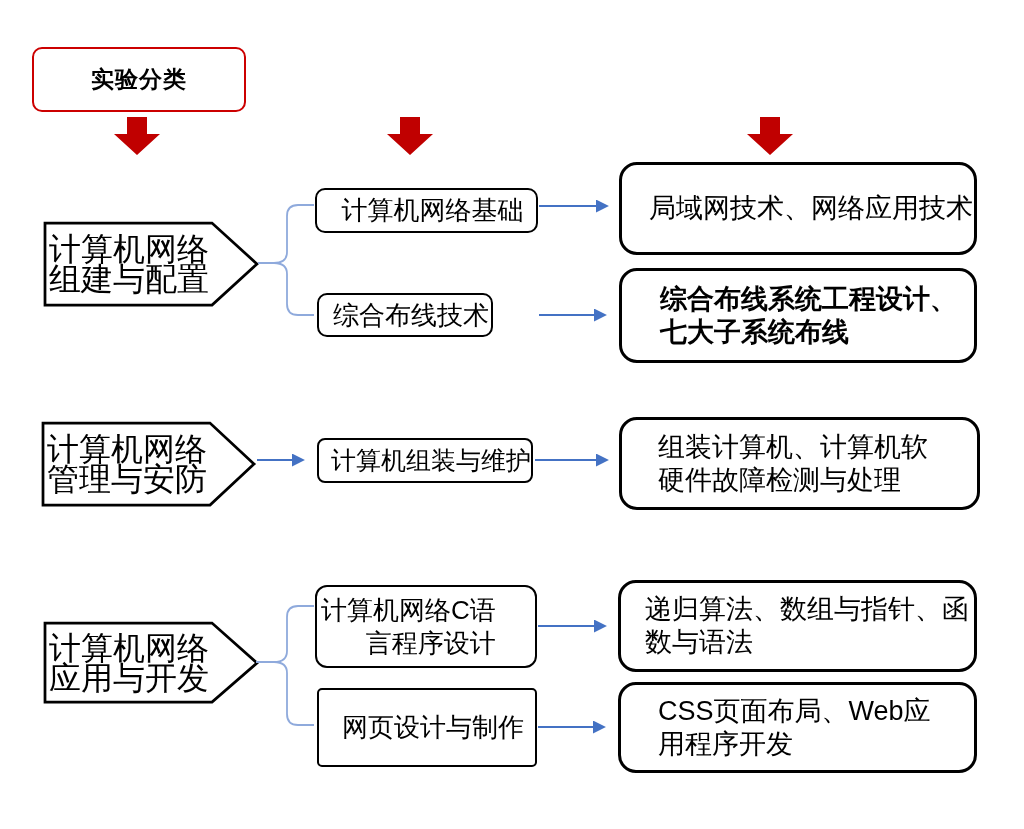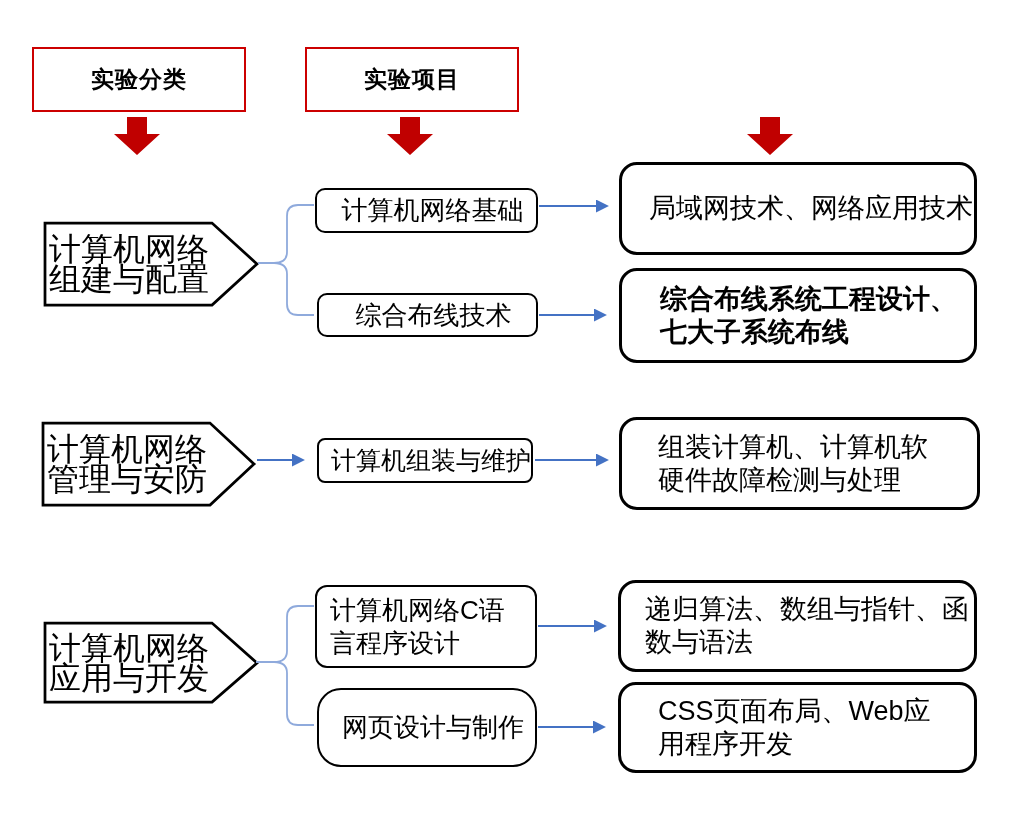--- a/index.html
+++ b/index.html
@@ -2,21 +2,21 @@
 <html><head>
 <meta charset="utf-8">
 <style>
   html,body{margin:0;padding:0;background:#fff;}
   .stage{
     position:relative;width:1024px;height:829px;background:#fff;overflow:hidden;
     font-family:"Liberation Sans",sans-serif;color:#000;
   }
   svg.layer{position:absolute;left:0;top:0;}
   .hdr{
-    position:absolute;border:2.5px solid #CC0000;border-radius:0;background:#fff;
+    position:absolute;border:2.5px solid #CC0000;border-radius:10px;background:#fff;
     display:flex;align-items:center;justify-content:center;
     font-size:23px;font-weight:bold;letter-spacing:1px;
   }
   .cat{
     position:absolute;display:flex;align-items:center;justify-content:center;
     text-align:center;font-size:32px;line-height:30px;white-space:pre-line;
   }
   .node{
     position:absolute;background:#fff;border:2.5px solid #000;box-sizing:border-box;
     display:flex;align-items:center;justify-content:center;
@@ -54,35 +54,34 @@
 
     <line x1="539" y1="206" x2="607" y2="206" stroke="#4472C4" stroke-width="2" marker-end="url(#ah)"></line>
     <line x1="539" y1="315" x2="605" y2="315" stroke="#4472C4" stroke-width="2" marker-end="url(#ah)"></line>
     <line x1="257" y1="460" x2="303" y2="460" stroke="#4472C4" stroke-width="2" marker-end="url(#ah)"></line>
     <line x1="535" y1="460" x2="607" y2="460" stroke="#4472C4" stroke-width="2" marker-end="url(#ah)"></line>
     <line x1="538" y1="626" x2="605" y2="626" stroke="#4472C4" stroke-width="2" marker-end="url(#ah)"></line>
     <line x1="538" y1="727" x2="604" y2="727" stroke="#4472C4" stroke-width="2" marker-end="url(#ah)"></line>
   </svg>
 
   <div class="hdr" style="left:32px;top:47px;width:210px;height:61px;">实验分类</div>
-  <div class="hdr" style="left:305px;top:47px;width:210px;height:61px;">实验项目</div>
 
   <div class="cat" style="left:45px;top:223px;width:168px;height:82px;">计算机网络
 组建与配置</div>
   <div class="cat" style="left:43px;top:423px;width:168px;height:82px;">计算机网络
 管理与安防</div>
   <div class="cat" style="left:45px;top:623px;width:168px;height:79px;">计算机网络
 应用与开发</div>
 
   <div class="node mid" style="left:315px;top:188px;width:223px;height:45px;">计算机网络基础</div>
-  <div class="node mid" style="left:317px;top:293px;width:221px;height:44px;">综合布线技术</div>
+  <div class="node mid" style="left:317px;top:293px;width:176px;height:44px;">综合布线技术</div>
   <div class="node mid" style="left:317px;top:438px;width:216px;height:45px;font-size:25px;border-radius:8px;">计算机组装与维护</div>
-  <div class="node mid left" style="left:315px;top:585px;width:222px;height:83px;border-radius:12px;padding-left:13px;line-height:33px;">计算机网络C语
+  <div class="node mid left" style="left:315px;top:585px;width:222px;height:83px;border-radius:12px;padding-left:4px;line-height:33px;text-align:right;">计算机网络C语
 言程序设计</div>
-  <div class="node mid" style="left:317px;top:688px;width:220px;height:79px;border-radius:24px;">网页设计与制作</div>
+  <div class="node mid" style="left:317px;top:688px;width:220px;height:79px;border-radius:5px;">网页设计与制作</div>
 
   <div class="node content" style="left:619px;top:162px;width:358px;height:93px;padding-left:26px;">局域网技术、网络应用技术</div>
   <div class="node content left" style="left:619px;top:268px;width:358px;height:95px;padding-left:38px;font-weight:bold;">综合布线系统工程设计、
 七大子系统布线</div>
   <div class="node content left" style="left:619px;top:417px;width:361px;height:93px;padding-left:36px;">组装计算机、计算机软
 硬件故障检测与处理</div>
   <div class="node content left" style="left:618px;top:580px;width:359px;height:92px;padding-left:24px;">递归算法、数组与指针、函
 数与语法</div>
   <div class="node content left" style="left:618px;top:682px;width:359px;height:91px;padding-left:37px;">CSS页面布局、Web应
 用程序开发</div>

